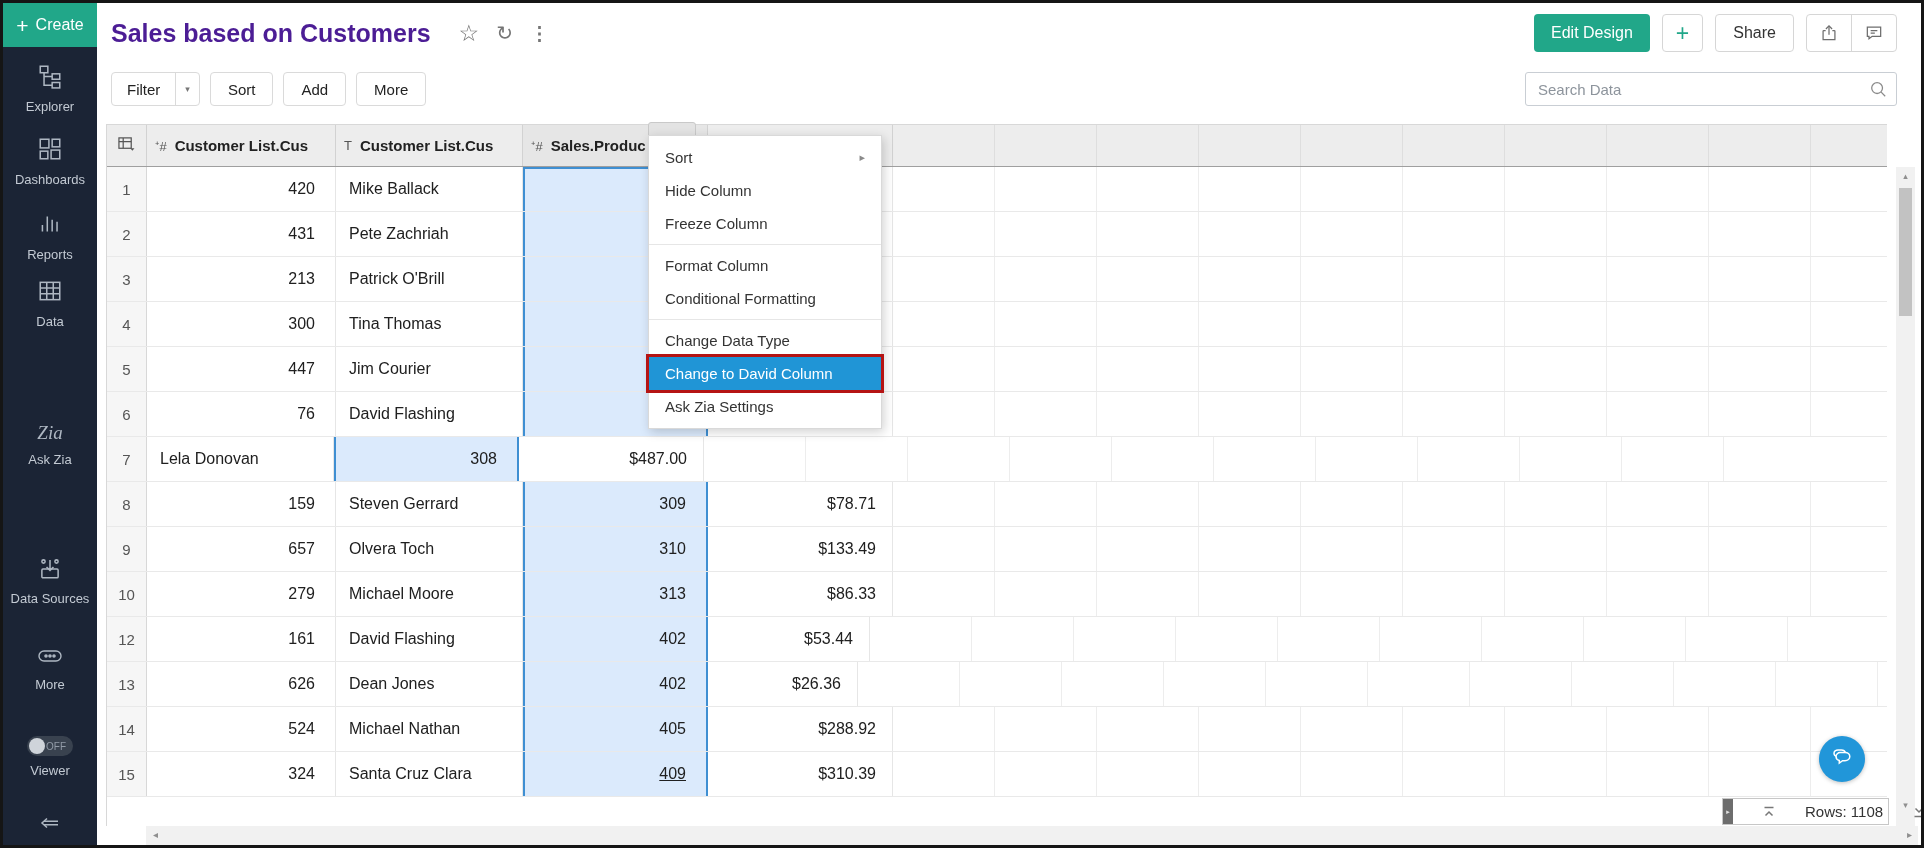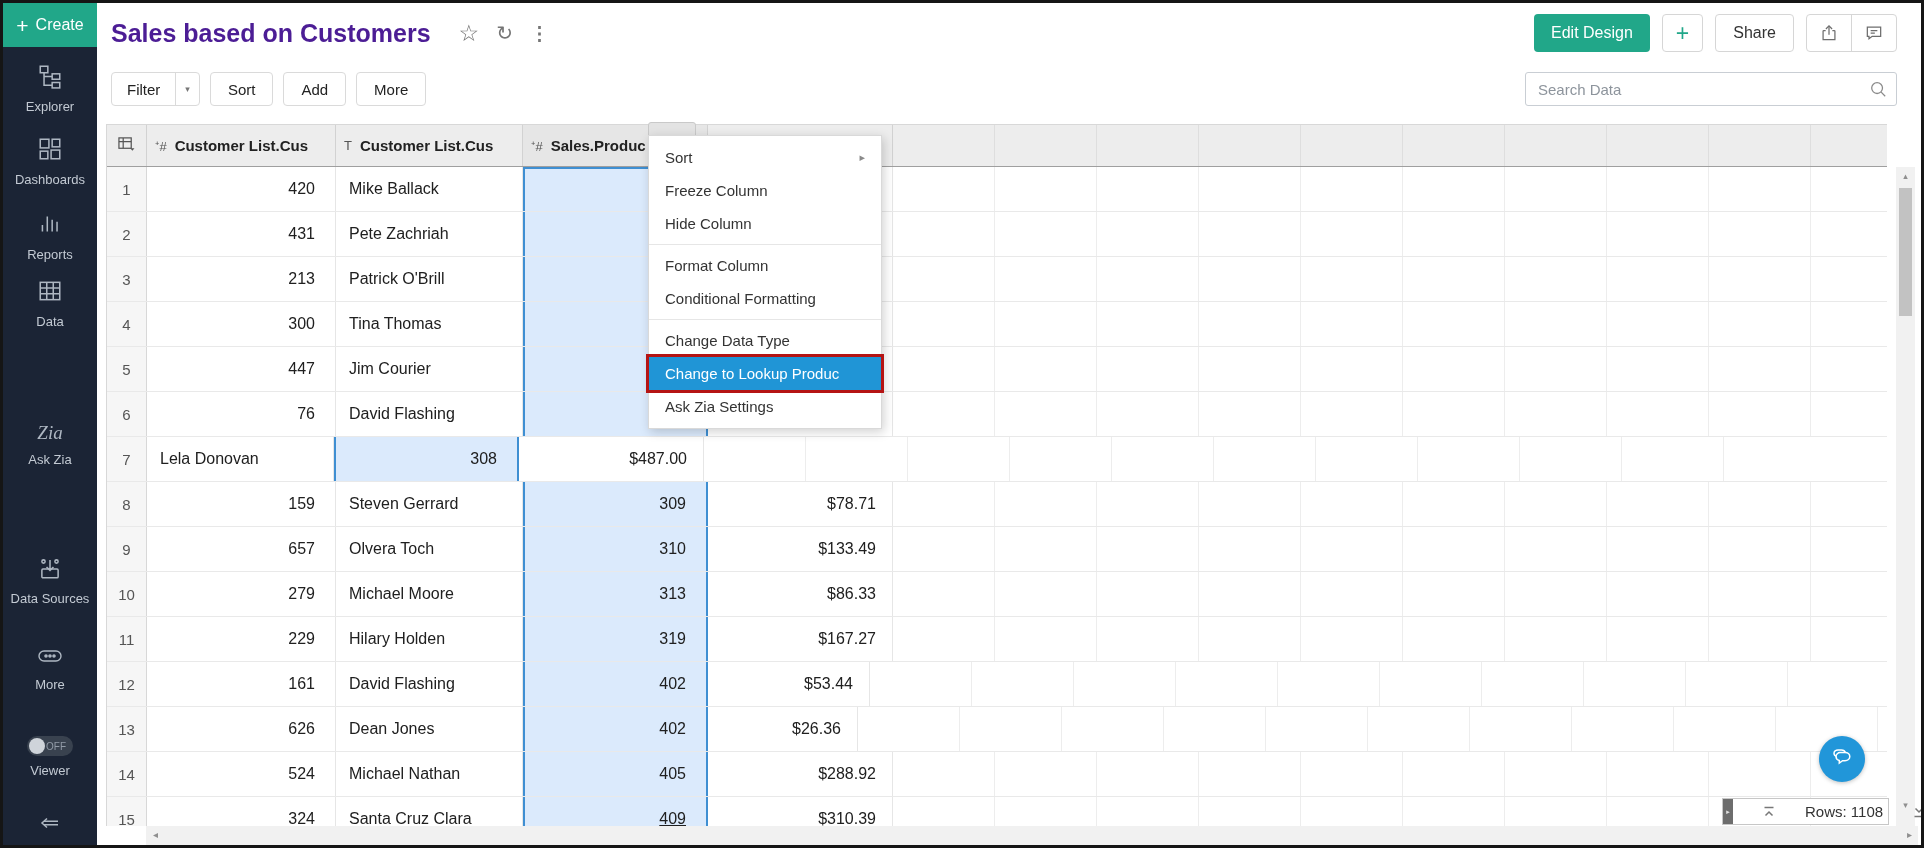--- a/index.html
+++ b/index.html
@@ -433,37 +433,20 @@
           <div class="gc empty" style="width: 102px;"></div>
           <div class="gc empty" style="width: 102px;"></div>
           <div class="gc empty" style="width: 102px;"></div>
           <div class="gc empty" style="width: 102px;"></div>
           <div class="gc empty" style="width: 102px;"></div>
           <div class="gc empty" style="width: 102px;"></div>
           <div class="gc empty" style="width: 102px;"></div>
           <div class="gc empty" style="width: 102px;"></div>
         </div>
         <div class="g-row">
-          <div class="gc rowno" style="width: 40px;">11</div>
-          <div class="gc num" style="width: 189px;">229</div>
-          <div class="gc txt" style="width: 187px;">Hilary Holden</div>
-          <div class="gc num sel" style="width: 185px;">319</div>
-          <div class="gc money" style="width: 185px;">$167.27</div>
-          <div class="gc empty" style="width: 102px;"></div>
-          <div class="gc empty" style="width: 102px;"></div>
-          <div class="gc empty" style="width: 102px;"></div>
-          <div class="gc empty" style="width: 102px;"></div>
-          <div class="gc empty" style="width: 102px;"></div>
-          <div class="gc empty" style="width: 102px;"></div>
-          <div class="gc empty" style="width: 102px;"></div>
-          <div class="gc empty" style="width: 102px;"></div>
-          <div class="gc empty" style="width: 102px;"></div>
-          <div class="gc empty" style="width: 102px;"></div>
-        </div>
-        <div class="g-row">
           <div class="gc rowno" style="width: 40px;">12</div>
           <div class="gc num" style="width: 189px;">161</div>
           <div class="gc txt" style="width: 187px;">David Flashing</div>
           <div class="gc num sel" style="width: 185px;">402</div>
           <div class="gc money" style="width: 162px;">$53.44</div>
           <div class="gc empty" style="width: 102px;"></div>
           <div class="gc empty" style="width: 102px;"></div>
           <div class="gc empty" style="width: 102px;"></div>
           <div class="gc empty" style="width: 102px;"></div>
           <div class="gc empty" style="width: 102px;"></div>
@@ -527,38 +510,38 @@
       </div>
   </div>
 
   <div class="col-menu-tab"></div>
   <div class="ctx-menu" id="ctx-menu">
       <div class="mi">
         <span>Sort</span>
         <span class="sub">▸</span>
       </div>
       <div class="mi">
+        <span>Hide Column</span>
+      </div>
+      <div class="mi">
         <span>Freeze Column</span>
       </div>
-      <div class="mi">
-        <span>Hide Column</span>
-      </div>
       <div class="mdiv"></div>
       <div class="mi">
         <span>Format Column</span>
       </div>
       <div class="mi">
         <span>Conditional Formatting</span>
       </div>
       <div class="mdiv"></div>
       <div class="mi">
         <span>Change Data Type</span>
       </div>
       <div class="mi hl">
-        <span>Change to Lookup Produc</span>
+        <span>Change to David Column</span>
       </div>
       <div class="mi">
         <span>Ask Zia Settings</span>
       </div>
     </div>
 
   <div class="vscroll">
     <div class="vs-up">▴</div>
     <div class="vs-thumb"></div>
     <div class="vs-down">▾</div>

